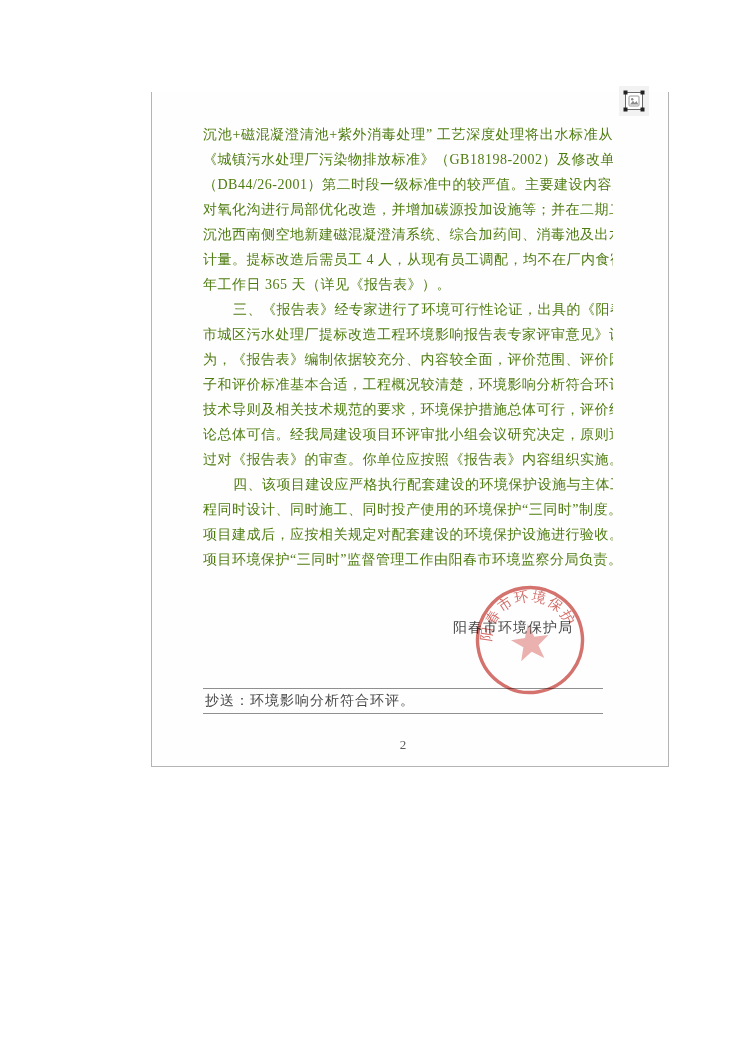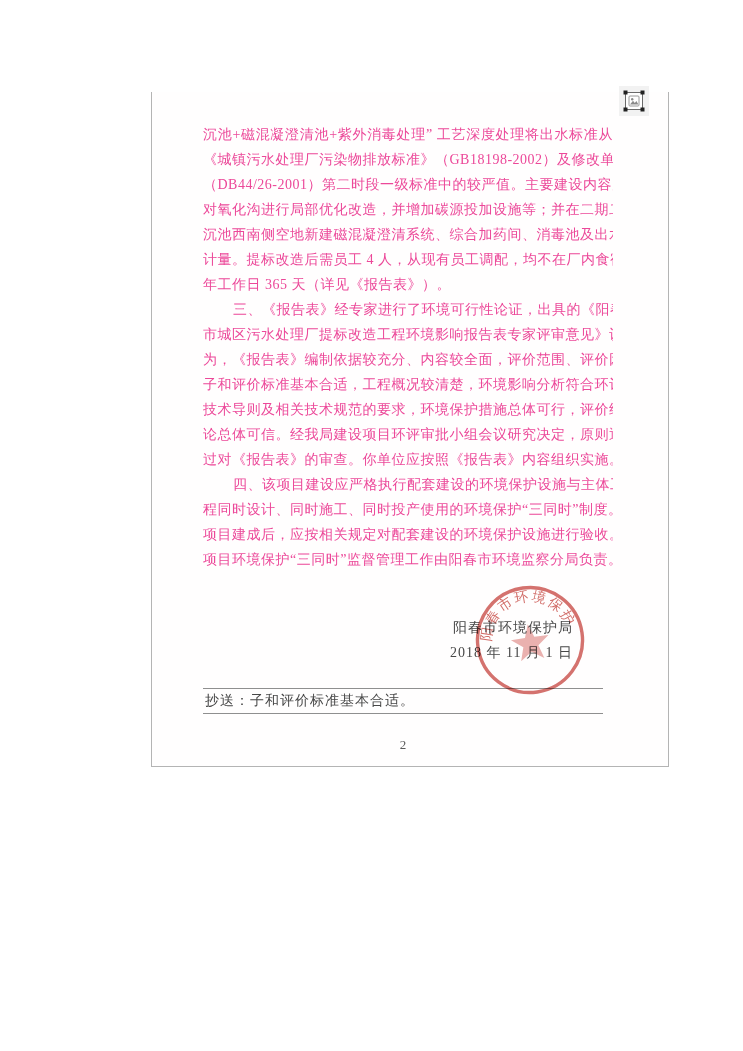--- a/index.html
+++ b/index.html
@@ -30,21 +30,21 @@
     width:30px;height:30px;
     background:#f2f2f2;
     display:flex;align-items:center;justify-content:center;
     cursor:pointer;
   }
   
   .textblock{
     position:absolute;
     left:203px;top:122px;
     width:410px;
-    color:#ec4899;
+    color:#4d7c0f;
     font-size:14px;
   }
   .bline{
     height:25px;line-height:25px;
     text-align:justify;
     text-align-last:justify;
     overflow:hidden;
     white-space:nowrap;
     letter-spacing:.5px;
   }
@@ -132,31 +132,30 @@
       <div class="bline">论总体可信。经我局建设项目环评审批小组会议研究决定，原则通</div>
       <div class="bline">过对《报告表》的审查。你单位应按照《报告表》内容组织实施。</div>
       <div class="bline ind">四、该项目建设应严格执行配套建设的环境保护设施与主体工</div>
       <div class="bline">程同时设计、同时施工、同时投产使用的环境保护“三同时”制度。</div>
       <div class="bline">项目建成后，应按相关规定对配套建设的环境保护设施进行验收。</div>
       <div class="bline">项目环境保护“三同时”监督管理工作由阳春市环境监察分局负责。</div>
     </div>
 
   <div class="sig">
     <div>阳春市环境保护局</div>
-    <div>2018 年 11 月 1 日</div>
   </div>
 
   <svg class="seal" viewBox="0 0 120 120">
     <circle cx="60" cy="60" r="52.5" fill="none" stroke="#c4423c" stroke-width="3.4" opacity="0.85"></circle>
     <path id="sealArc" d="M 60,60 m -39,0 a 39,39 0 1 1 78,0" fill="none"></path>
     <text font-size="14" fill="#c4423c" opacity="0.88" letter-spacing="2" font-family="'Liberation Serif','DejaVu Serif',serif">
       <textPath href="#sealArc" startOffset="3%">阳春市环境保护局</textPath>
     </text>
     <path d="M60 44 L64.7 57.4 L78.9 57.7 L67.6 66.3 L71.7 79.9 L60 71.8 L48.3 79.9 L52.4 66.3 L41.1 57.7 L55.3 57.4 Z" fill="#cf5049" opacity="0.5"></path>
   </svg>
 
   <div class="rule r1"></div>
-  <div class="ccline">抄送：子和评价标准基本合适。</div>
+  <div class="ccline">抄送：环境影响分析符合环评。</div>
   <div class="rule r2"></div>
 
   <div class="pagenum">2</div>
 
 </div>
 
 </body></html>

